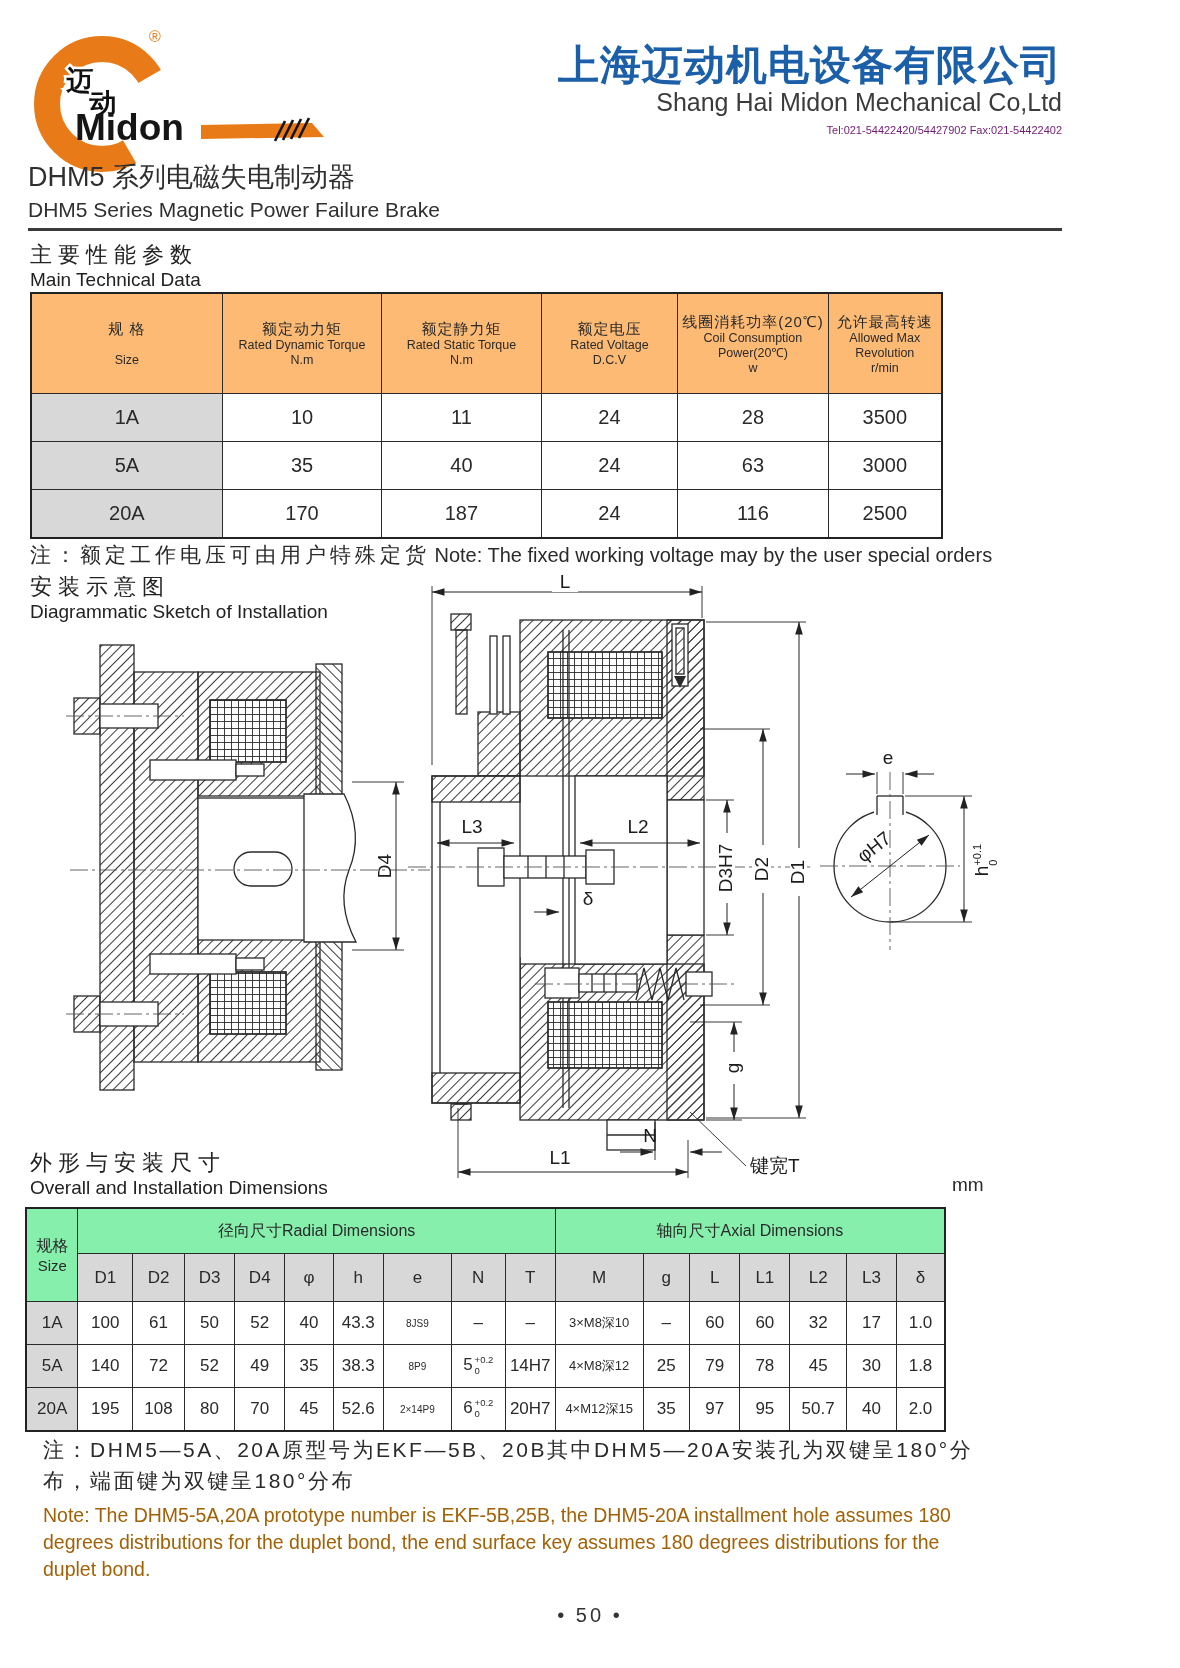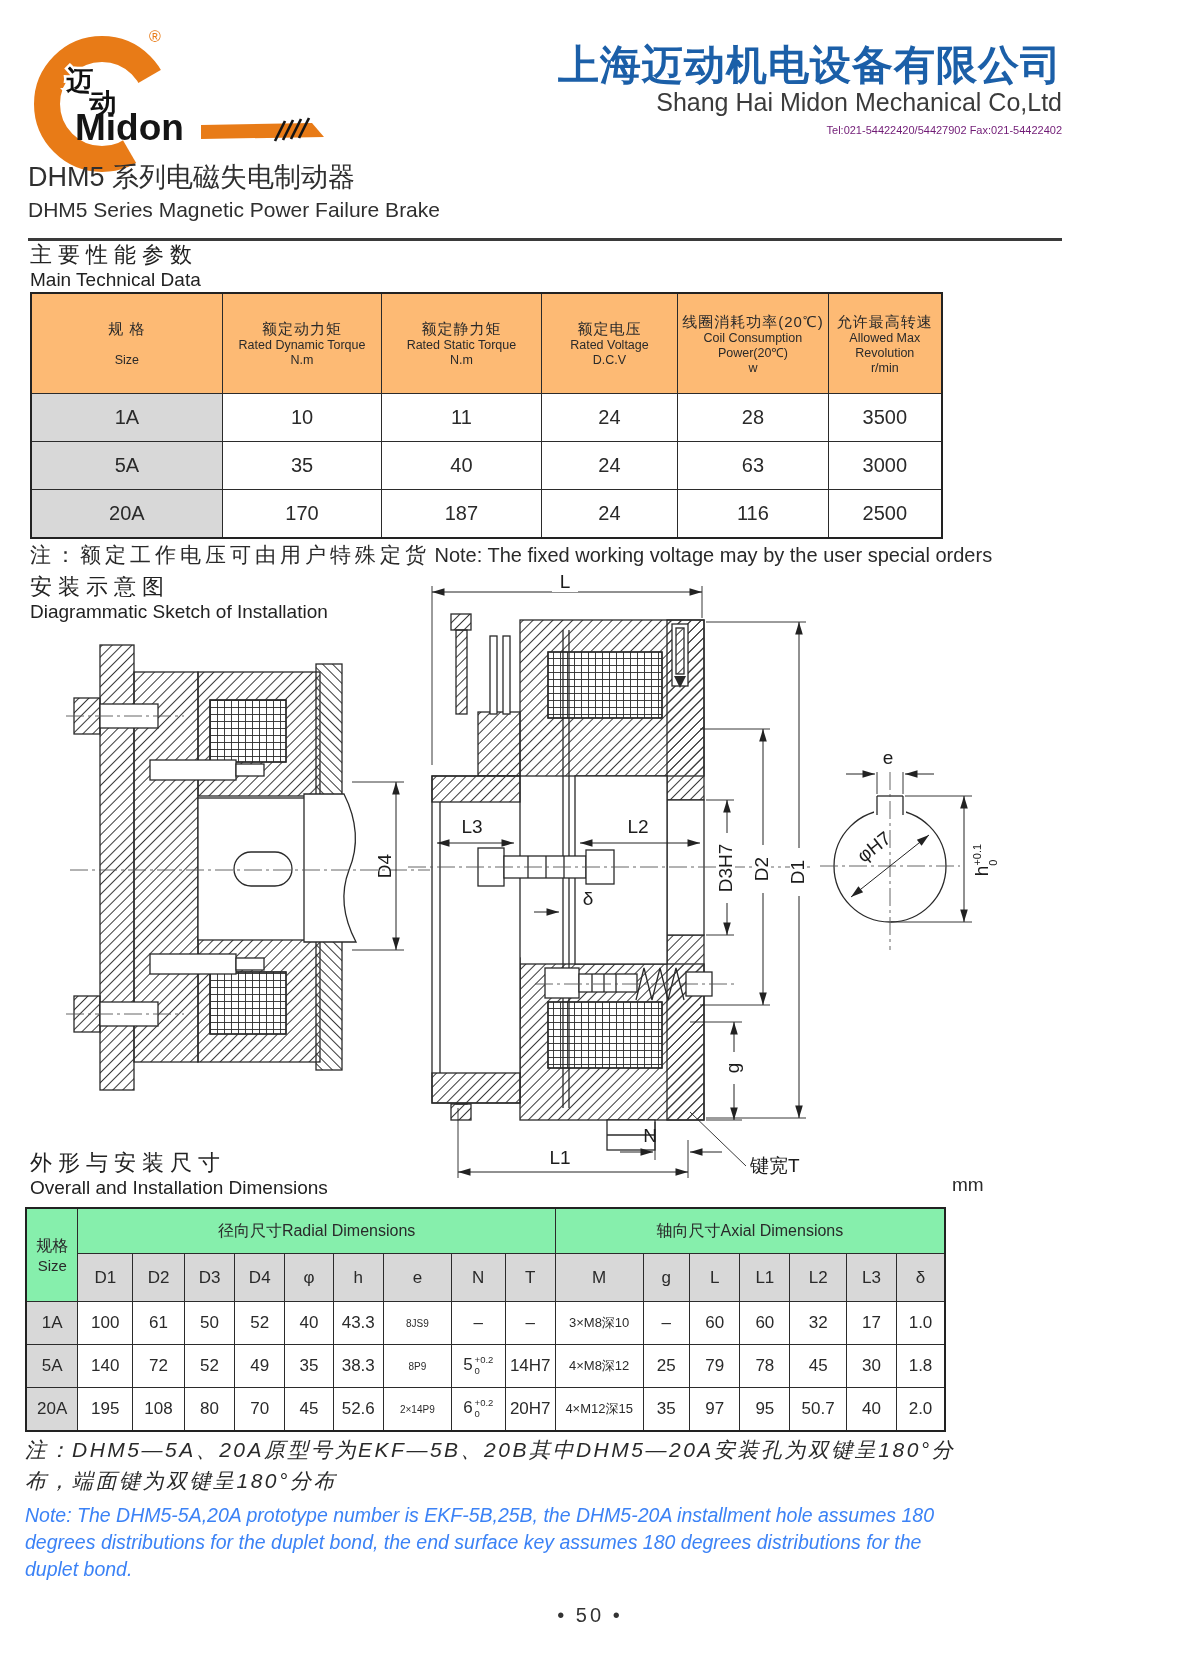--- a/index.html
+++ b/index.html
@@ -9,21 +9,21 @@
     margin:0 auto;
   }
   .abs{position:absolute;}
 
   
   .company{position:absolute;right:118px;top:44px;text-align:right;}
   .c-zh{font-size:41px;font-weight:bold;color:#1b5fa8;line-height:42px;letter-spacing:1px;}
   .c-en{font-size:25px;color:#3b3b3b;line-height:33px;}
   .c-tel{font-size:11px;color:#701a75;line-height:23px;}
 
-  .title-block{position:absolute;left:28px;top:160px;width:1034px;border-bottom:3px solid #3a3a3a;padding-bottom:15px;}
+  .title-block{position:absolute;left:28px;top:160px;width:1034px;border-bottom:3px solid #3a3a3a;padding-bottom:5px;}
   .t-zh{font-size:27px;color:#2f2f2f;line-height:34px;}
   .t-en{font-size:21px;color:#2f2f2f;line-height:26px;margin-top:3px;}
 
   .sec .zh{font-size:22px;letter-spacing:6px;line-height:26px;color:#222;}
   .sec .en{font-size:19px;line-height:23px;color:#222;}
   .mm{position:absolute;left:952px;top:1174px;font-size:19px;}
 
   
   table{border-collapse:collapse;table-layout:fixed;position:absolute;background:#fff;}
   th,td{border:1.4px solid #2b2b2b;text-align:center;vertical-align:middle;padding:0;font-weight:normal;}
@@ -42,23 +42,23 @@
   #t2 tbody th{background:#d8d8d8;}
   #t2 .sz1{font-size:16px;line-height:20px;}
   #t2 .sz2{font-size:15px;line-height:19px;}
   #t2 td.c-m{font-size:13px;}
   #t2 td.c-e{font-size:10px;margin-top:15px;}
   .tol{display:inline-flex;flex-direction:column;font-size:9.5px;line-height:1.15;vertical-align:middle;margin-left:2px;text-align:left;}
 
   .note1{position:absolute;left:30px;top:541px;width:950px;white-space:nowrap;}
   .note1 .zh{font-size:21px;letter-spacing:4px;}
   .note1 .en{font-size:20px;}
-  .note2{position:absolute;left:25px;top:1434px;width:942px;font-style:italic;}
+  .note2{position:absolute;left:43px;top:1434px;width:942px;}
   .note2 .zh{font-size:21px;letter-spacing:2.5px;line-height:31px;}
-  .note2 .en{font-size:19.5px;line-height:27px;margin-top:6px;color:#3b82f6;}
+  .note2 .en{font-size:19.5px;line-height:27px;margin-top:6px;color:#a16207;}
   .pageno{position:absolute;top:1604px;left:0;width:100%;text-align:center;font-size:20px;letter-spacing:3px;color:#333;}
 
   
   .drawing{position:absolute;left:0;top:540px;}
   .ln{fill:none;stroke:#2a2a2a;stroke-width:1.3;}
   .fw{fill:#fff;stroke:#2a2a2a;stroke-width:1.3;}
   .hA{fill:url(#hA);stroke:#2a2a2a;stroke-width:1.3;}
   .hB{fill:url(#hB);stroke:#2a2a2a;stroke-width:1.3;}
   .coil{fill:url(#gridP);stroke:#2a2a2a;stroke-width:1.3;}
   .cl{stroke:#555;stroke-width:0.9;stroke-dasharray:18 4 3 4;fill:none;}

